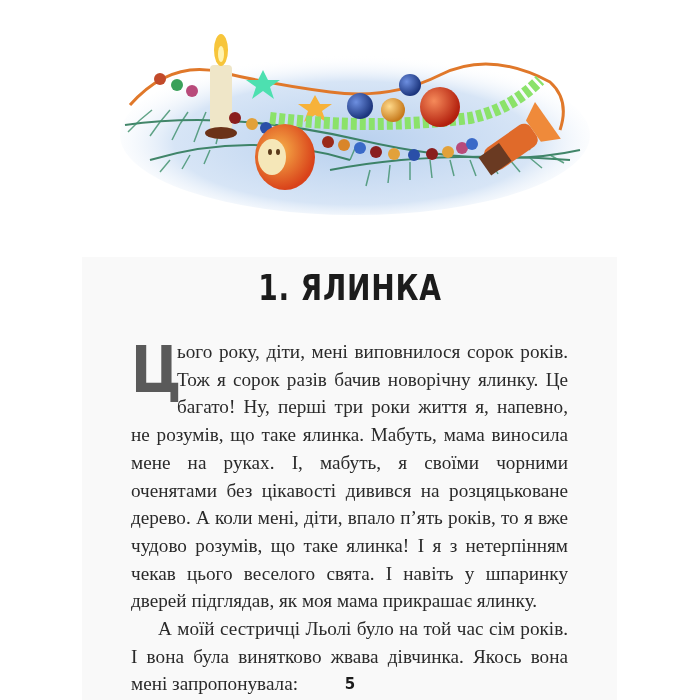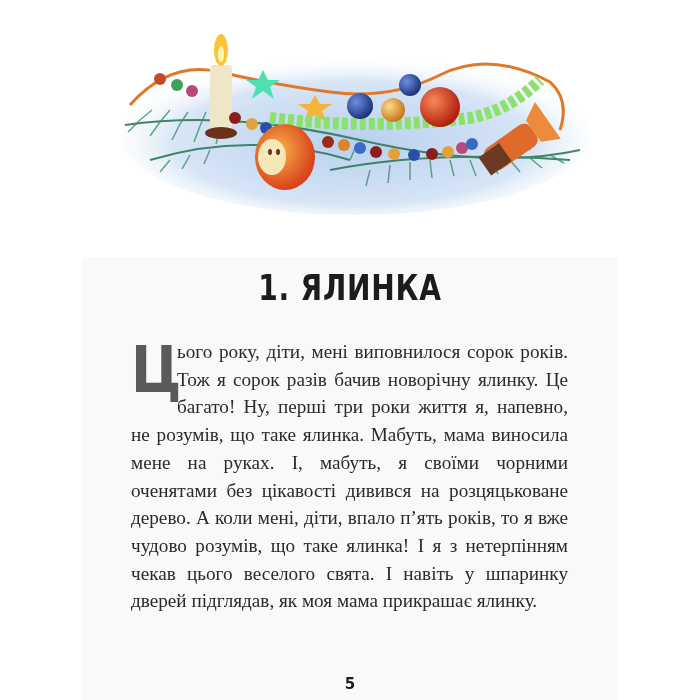--- a/index.html
+++ b/index.html
@@ -135,15 +135,16 @@
 </div>
 
 <div class="panel"></div>
 
 <h1 class="chapter-title">1. ЯЛИНКА</h1>
 
 <div class="body-text">
   <p>
     <span class="dropcap">Ц</span><span>ього року, діти, мені виповнилося сорок років. Тож я сорок разів бачив новорічну ялинку. Це багато! Ну, перші три роки життя я, напевно, не розумів, що таке ялинка. Мабуть, мама виносила мене на руках. І, мабуть, я своїми чорними оченятами без цікавості дивився на розцяцьковане дерево. А коли мені, діти, впало п’ять років, то я вже чудово розумів, що таке ялинка! І я з нетерпінням чекав цього веселого свята. І навіть у шпаринку дверей підглядав, як моя мама прикрашає ялинку.</span>
   </p>
+  <p class="indent">А моїй сестричці Льолі було на той час сім років. І вона була винятково жвава дівчинка. Якось вона мені запропонувала:</p>
 </div>
 
 <div class="page-number">5</div>
 
 </body></html>

